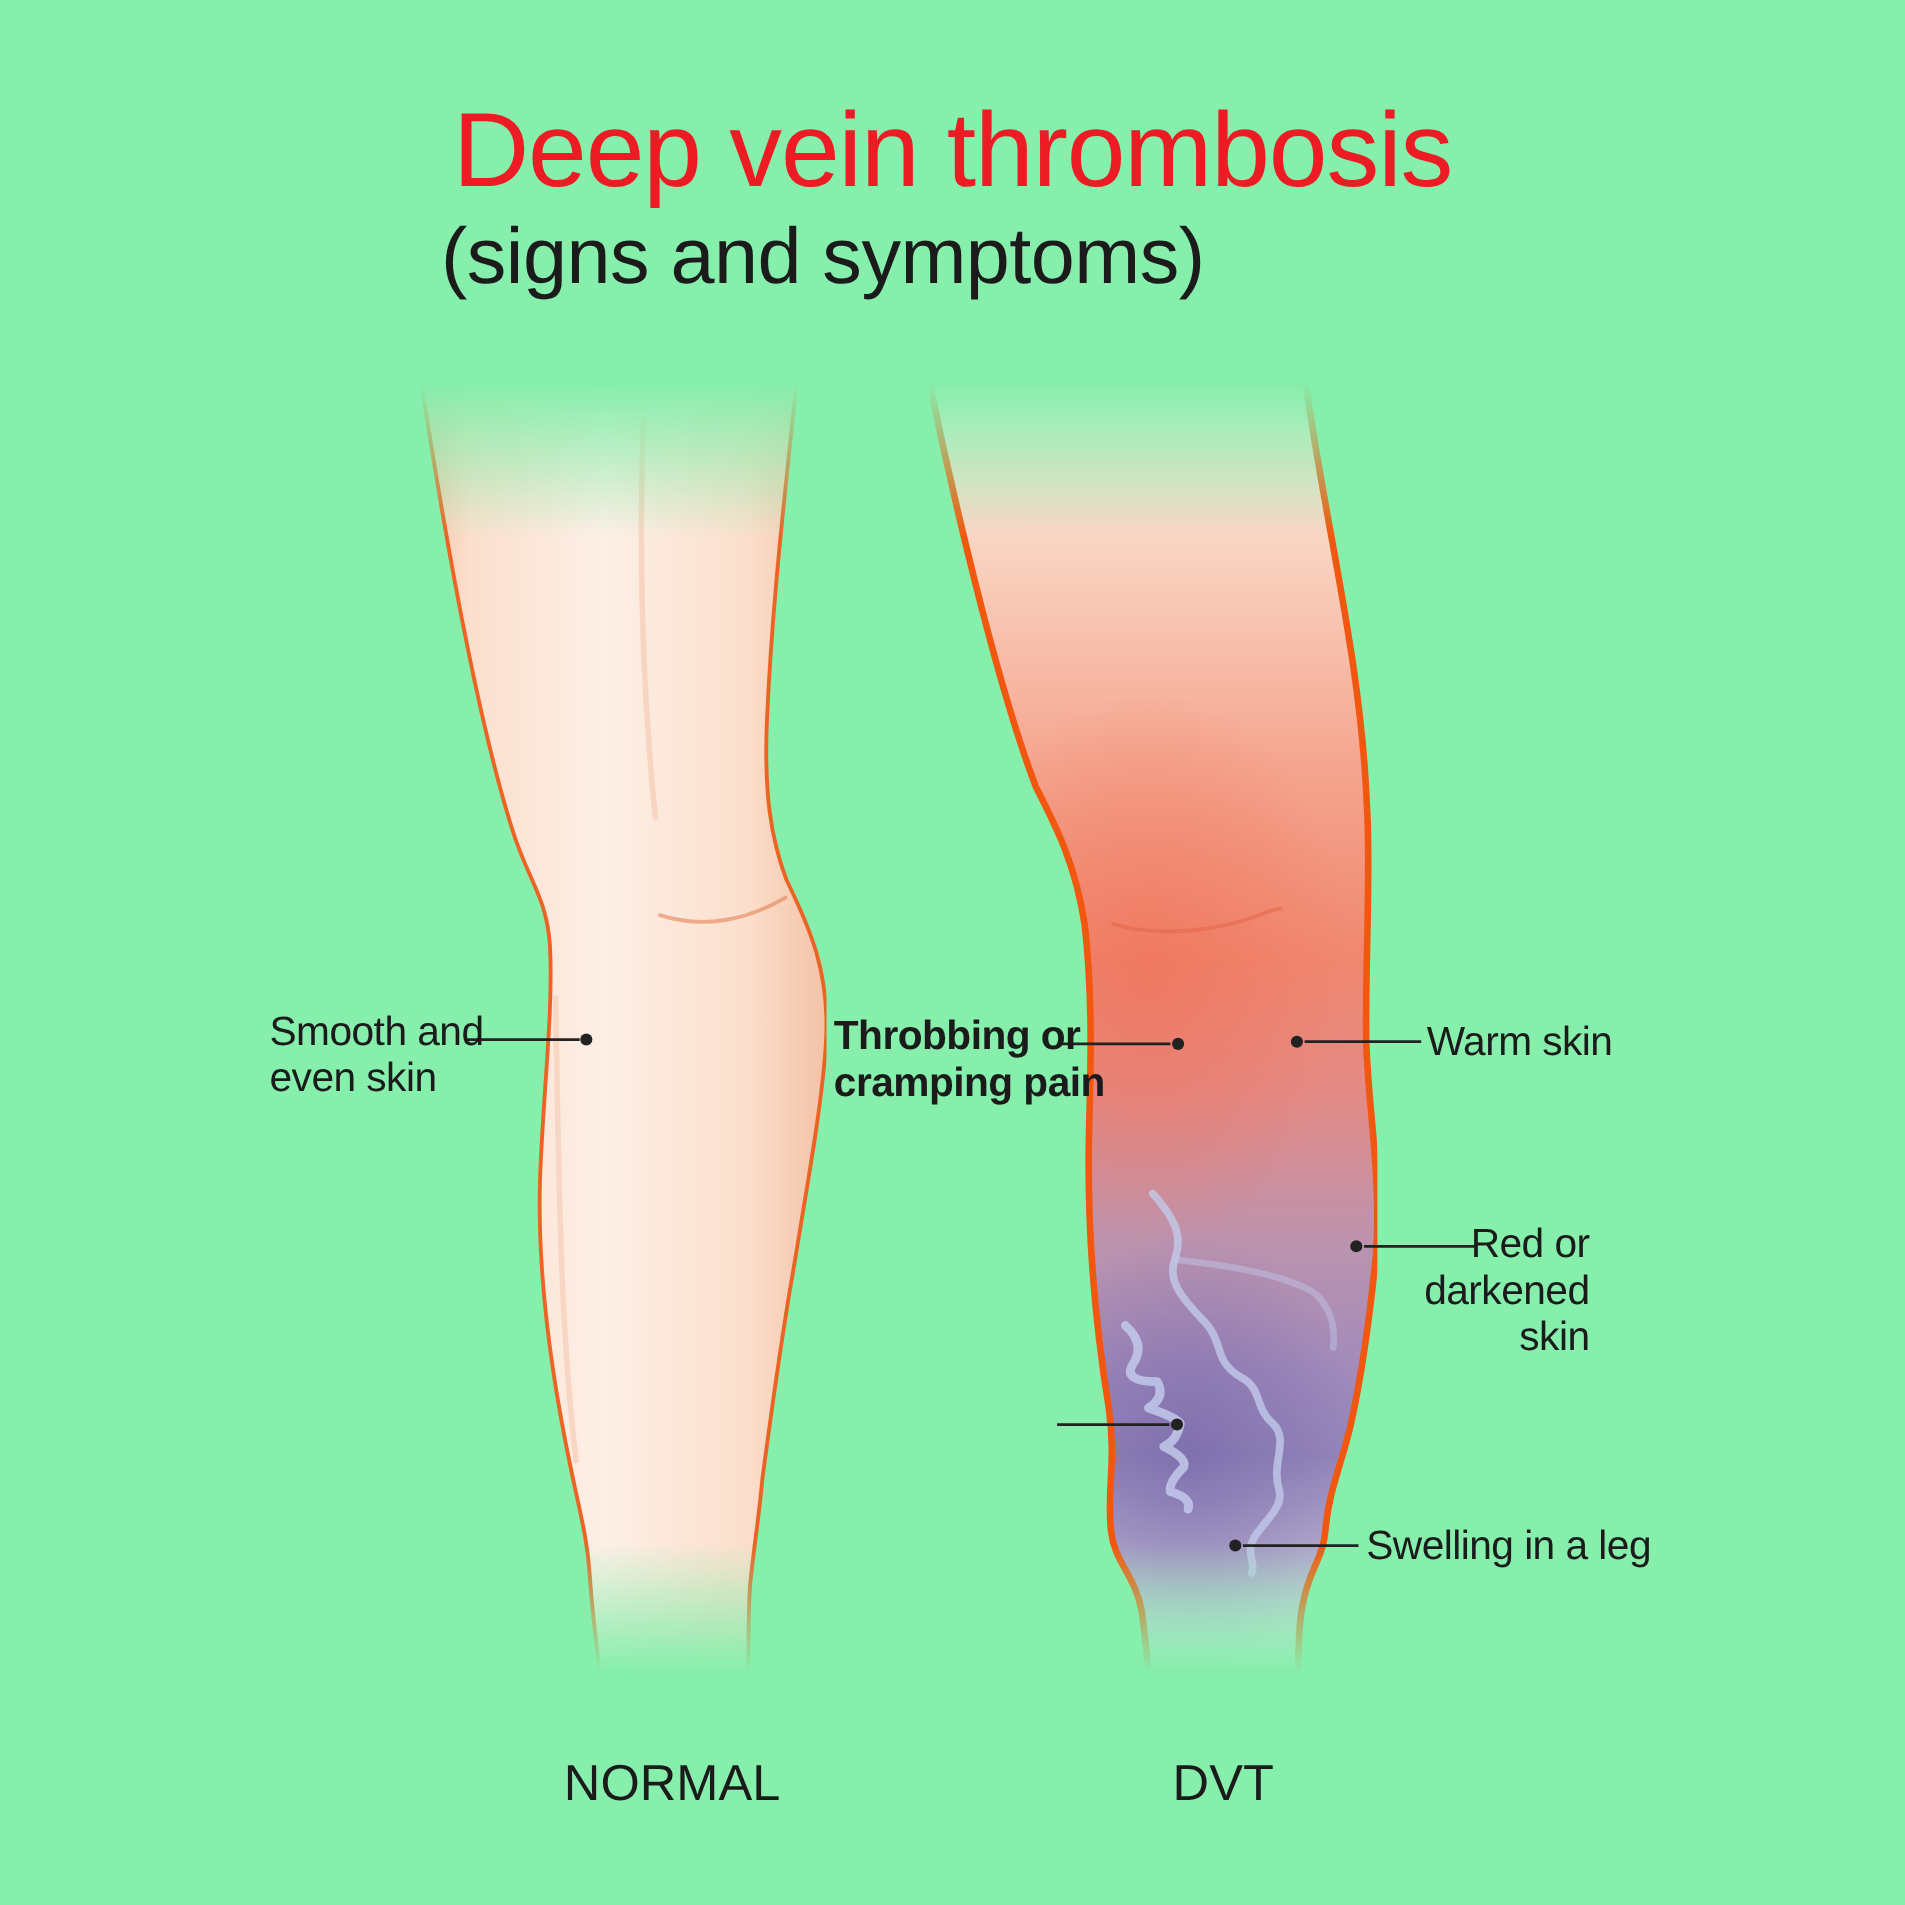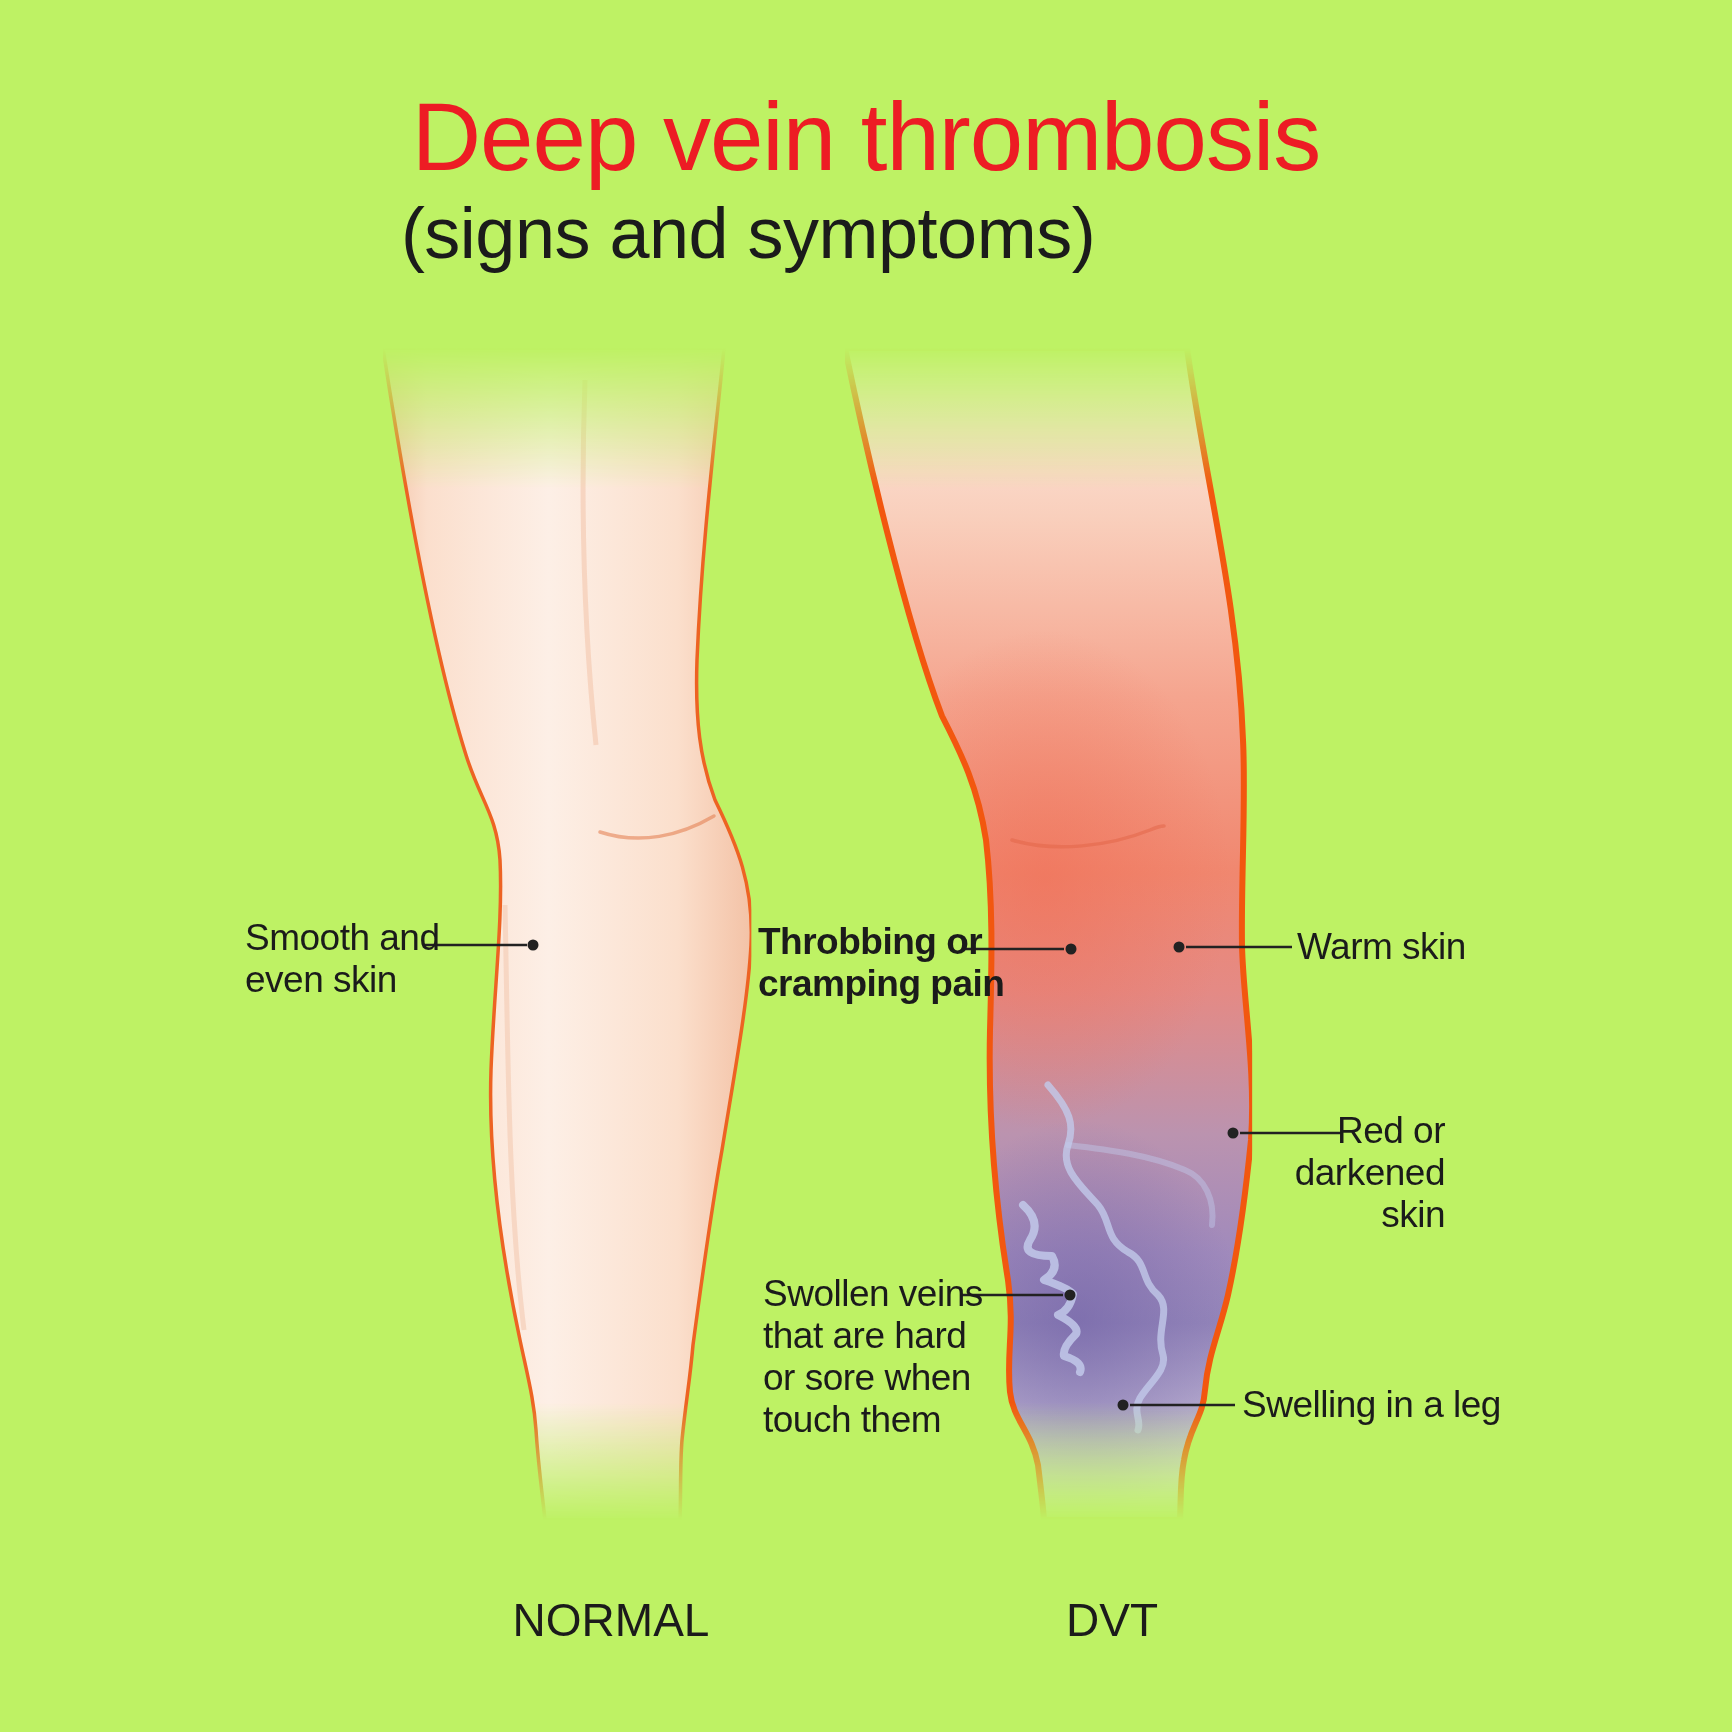--- a/index.html
+++ b/index.html
@@ -1,17 +1,17 @@
 <!DOCTYPE html>
 <html><head>
 <meta charset="utf-8">
 <style>
   html,body{margin:0;padding:0;background:#ffffff;}
   .stage{
-    position:relative;width:1732px;height:1732px;background:#bef264;overflow:hidden;
+    position:relative;width:1732px;height:1732px;background:#86efac;overflow:hidden;
     font-family:"Liberation Sans", sans-serif;color:#1b1b1b;
   }
   .stage svg{position:absolute;left:0;top:0;}
   .title{
     position:absolute;left:0;top:84px;width:1732px;text-align:center;
     font-size:96px;line-height:1.1;letter-spacing:-1px;color:#ed1c24;white-space:nowrap;
   }
   .subtitle{
     position:absolute;left:0;top:194px;width:1496px;text-align:center;
     font-size:72px;line-height:1.1;letter-spacing:-0.5px;color:#1b1b1b;white-space:nowrap;
@@ -186,26 +186,20 @@
   <div class="ann" style="left:1297px;top:926px;">
     <div>Warm skin</div>
   </div>
 
   <div class="ann right" style="right:287px;top:1110px;">
     <div>Red or</div>
     <div>darkened</div>
     <div>skin</div>
   </div>
 
-  <div class="ann" style="left:763px;top:1273px;">
-    <div>Swollen veins</div>
-    <div>that are hard</div>
-    <div>or sore when</div>
-    <div>touch them</div>
-  </div>
 
   <div class="ann" style="left:1242px;top:1384px;">
     <div>Swelling in a leg</div>
   </div>
 
   <div class="caption" style="left:461px;top:1594px;width:300px;">NORMAL</div>
   <div class="caption" style="left:962px;top:1594px;width:300px;">DVT</div>
 
 </div>
 

